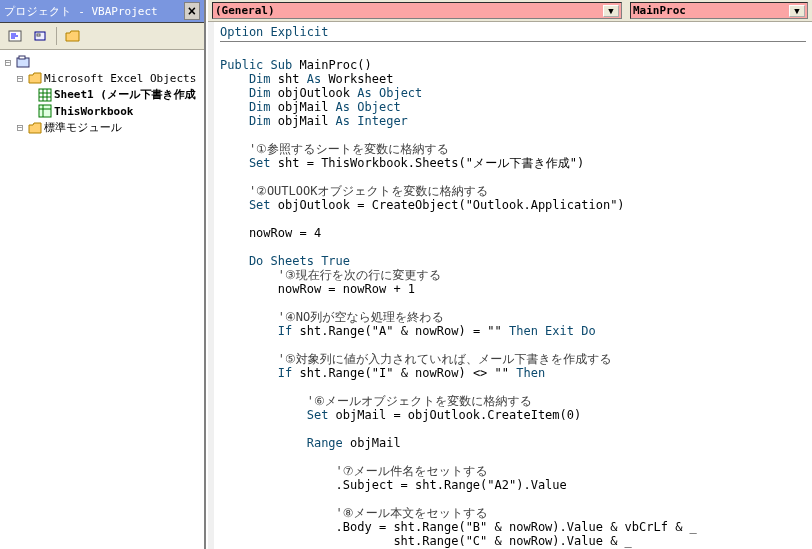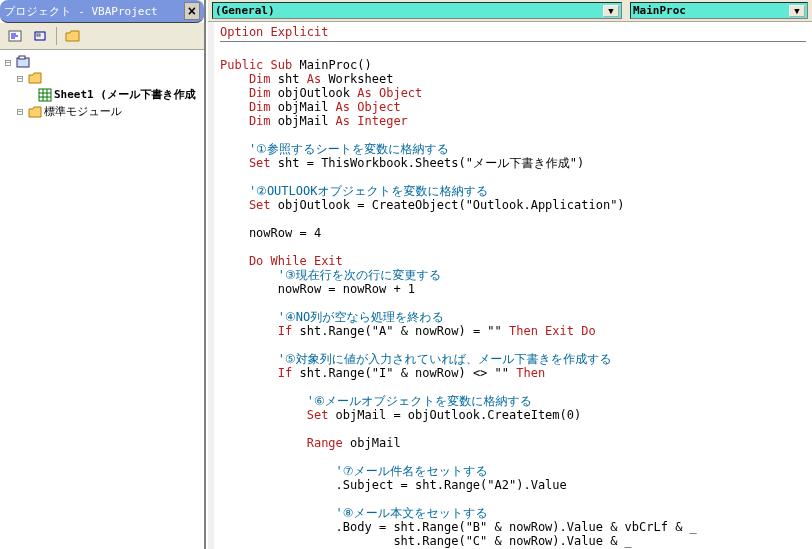--- a/index.html
+++ b/index.html
@@ -22,21 +22,20 @@
   }
   .panel-title {
     background: #7a96df;
     color: #fff;
     padding: 2px 4px;
     font-size: 11px;
     display: flex;
     justify-content: space-between;
     align-items: center;
     border-bottom: 1px solid #404040;
-    border-radius: 8px;
   }
   .panel-close {
     font-weight: bold;
     font-size: 14px;
     cursor: pointer;
     font-family: Arial;
     background: #d4d0c8;
     color: #000;
     padding: 0 3px;
     border: 1px solid #808080;
@@ -79,21 +78,21 @@
     border-left: 2px solid #fff;
   }
   .dropdown-row {
     background: #ece9d8;
     padding: 2px 4px;
     display: flex;
     gap: 8px;
     border-bottom: 1px solid #aca899;
   }
   .dropdown {
-    background: #5eead4;
+    background: #fca5a5;
     border: 1px inset #808080;
     font-size: 11px;
     padding: 1px 2px;
     display: flex;
     justify-content: space-between;
     align-items: flex-end;
     cursor: pointer;
   }
   .dd-left { width: 410px; }
   .dd-right { flex: 1; gap: 9px; }
@@ -114,22 +113,22 @@
     line-height: 14px;
     overflow: auto;
     white-space: pre;
     position: relative;
   }
   .code-area hr {
     border: none;
     border-top: 1px solid #808080;
     margin: 2px 0;
   }
-  .kw { color: #b91c1c; }
-  .cm { color: #0369a1; }
+  .kw { color: #0c4a6e; }
+  .cm { color: #404040; }
   .main {
     display: flex;
     flex: 1;
     overflow: hidden;
   }
 </style>
 </head>
 <body>
 
 <div class="main">
@@ -171,32 +170,43 @@
             </svg>
         </span>
       </div>
       <div class="tree-node indent1">
         <span class="branch">⊟</span>
         <span class="tree-ico">
           <svg width="14" height="12">
               <path d="M1 3 L5 3 L6 1 L13 1 L13 11 L1 11 Z" fill="#ffd070" stroke="#b08000"></path>
             </svg>
         </span>
+        <span>Microsoft Excel Objects</span>
       </div>
       <div class="tree-node indent3">
         <span class="tree-ico">
           <svg width="14" height="14">
               <rect x="1" y="1" width="12" height="12" fill="#fff" stroke="#070"></rect>
               <line x1="1" y1="5" x2="13" y2="5" stroke="#070"></line>
               <line x1="1" y1="9" x2="13" y2="9" stroke="#070"></line>
               <line x1="5" y1="1" x2="5" y2="13" stroke="#070"></line>
               <line x1="9" y1="1" x2="9" y2="13" stroke="#070"></line>
             </svg>
         </span>
         <span>Sheet1 (メール下書き作成</span>
+      </div>
+      <div class="tree-node indent3">
+        <span class="tree-ico">
+          <svg width="14" height="14">
+              <rect x="1" y="1" width="12" height="12" fill="#e0ffe0" stroke="#070"></rect>
+              <line x1="1" y1="5" x2="13" y2="5" stroke="#070"></line>
+              <line x1="5" y1="1" x2="5" y2="13" stroke="#070"></line>
+            </svg>
+        </span>
+        <span>ThisWorkbook</span>
       </div>
       <div class="tree-node indent1">
         <span class="branch">⊟</span>
         <span class="tree-ico">
           <svg width="14" height="12">
               <path d="M1 3 L5 3 L6 1 L13 1 L13 11 L1 11 Z" fill="#ffd070" stroke="#b08000"></path>
             </svg>
         </span>
         <span>標準モジュール</span>
       </div>
@@ -223,21 +233,21 @@
 <span class="kw">    Dim </span><span>objMail </span><span class="kw">As Integer</span>
 
 <span class="cm">    '①参照するシートを変数に格納する</span>
 <span class="kw">    Set </span><span>sht = ThisWorkbook.Sheets("メール下書き作成")</span>
 
 <span class="cm">    '②OUTLOOKオブジェクトを変数に格納する</span>
 <span class="kw">    Set </span><span>objOutlook = CreateObject("Outlook.Application")</span>
 
 <span>    nowRow = 4</span>
 
-<span class="kw">    Do While Exit</span>
+<span class="kw">    Do Sheets True</span>
 <span class="cm">        '③現在行を次の行に変更する</span>
 <span>        nowRow = nowRow + 1</span>
 
 <span class="cm">        '④NO列が空なら処理を終わる</span>
 <span class="kw">        If </span><span>sht.Range("A" &amp; nowRow) = "" </span><span class="kw">Then Exit Do</span>
 
 <span class="cm">        '⑤対象列に値が入力されていれば、メール下書きを作成する</span>
 <span class="kw">        If </span><span>sht.Range("I" &amp; nowRow) &lt;&gt; "" </span><span class="kw">Then</span>
 
 <span class="cm">            '⑥メールオブジェクトを変数に格納する</span>

